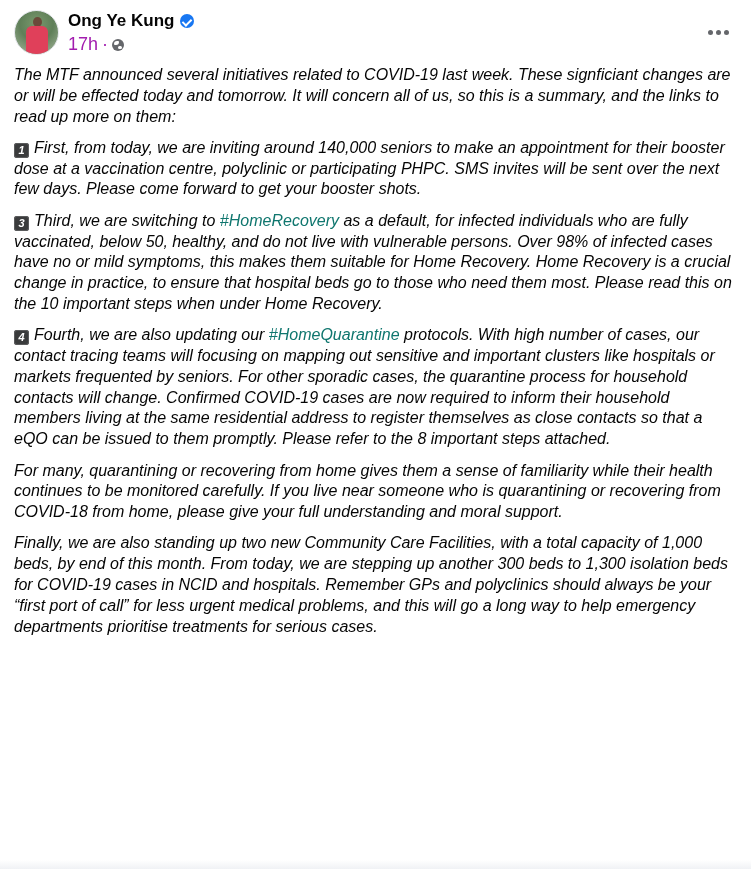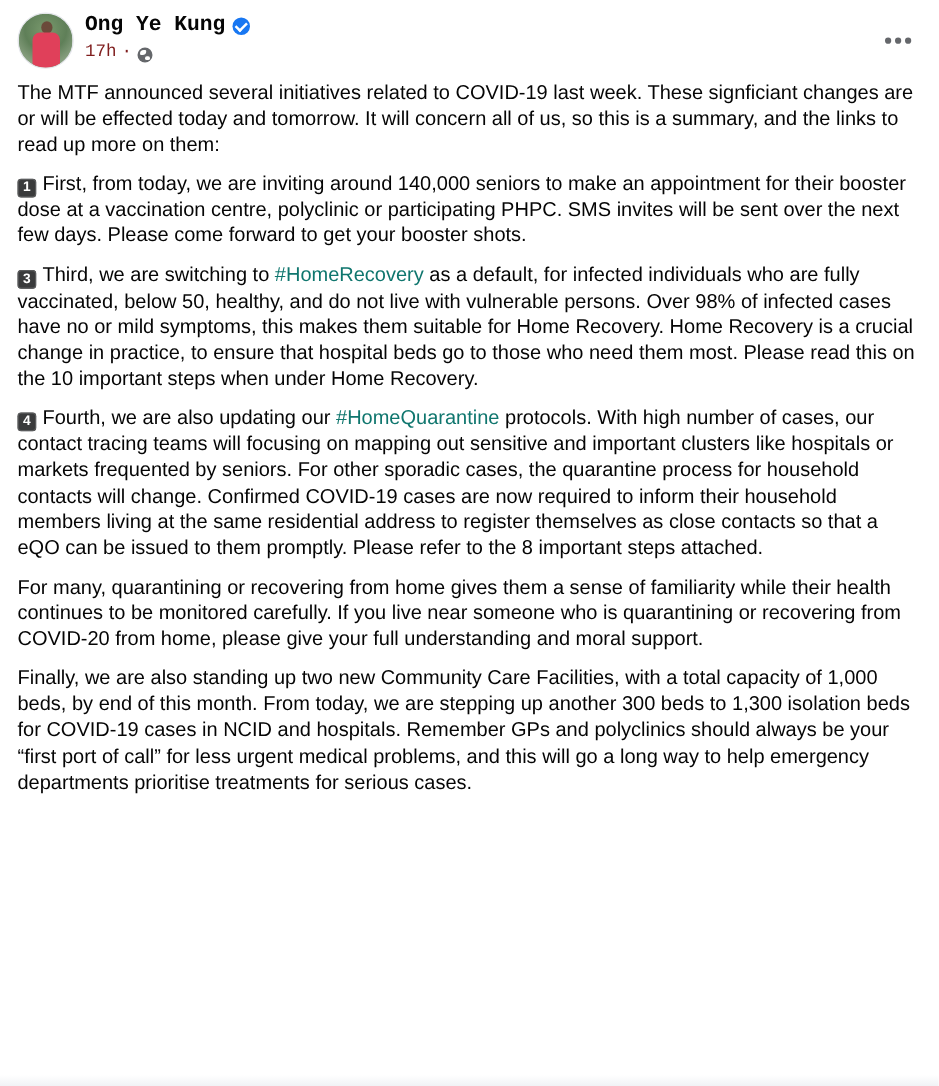--- a/index.html
+++ b/index.html
@@ -1,38 +1,38 @@
 <!DOCTYPE html>
 <html><head>
 <meta charset="utf-8">
 <style>
   html, body { margin: 0; padding: 0; background: #ffffff; }
   body { width: 751px; height: 869px; overflow: hidden; position: relative;
          font-family: "Liberation Sans", sans-serif; color: #050505; }
-  .header { position: absolute; left: 0; top: 0; width: 751px; height: 62px; font-family: Liberation Mono, monospace; }
+  .header { position: absolute; left: 0; top: 0; width: 751px; height: 62px; }
   .avatar { position: absolute; left: 14px; top: 10px; width: 45px; height: 45px; border-radius: 50%;
             background: radial-gradient(circle at 50% 30%, #7a9a6e 0%, #5f7f58 45%, #a9b9a0 100%);
             overflow: hidden; border: 1px solid #e4e6eb; box-sizing: border-box; }
   .avatar .head { position: absolute; left: 18px; top: 6px; width: 9px; height: 10px; border-radius: 50%; background: #6b4a3a; }
   .avatar .body { position: absolute; left: 11px; top: 15px; width: 22px; height: 30px; border-radius: 6px 6px 2px 2px; background: #e0405a; }
   .name-row { position: absolute; left: 68px; top: 11px; display: flex; align-items: center; gap: 6px; }
   .name { font-weight: bold; font-size: 17px; color: #050505; cursor: pointer; }
   .verified { width: 14px; height: 14px; border-radius: 50%; background: #1877f2; position: relative; display: inline-block; }
   .verified::after { content: ""; position: absolute; left: 4px; top: 2.5px; width: 4px; height: 7px;
                      border: solid #fff; border-width: 0 2px 2px 0; transform: rotate(45deg); }
-  .meta-row { position: absolute; left: 68px; top: 34px; display: flex; align-items: flex-end; gap: 4px;
-              font-size: 14px; color: #7f1d1d; }
+  .meta-row { position: absolute; left: 68px; top: 34px; display: flex; align-items: center; gap: 4px;
+              font-size: 18px; color: #a21caf; }
   .globe { width: 12px; height: 12px; border-radius: 50%; background: #65676b; position: relative; display: inline-block; }
   .globe::before { content: ""; position: absolute; left: 2px; top: 2px; width: 5px; height: 4px; background: #fff; border-radius: 3px 1px 3px 1px; }
   .globe::after { content: ""; position: absolute; right: 2px; bottom: 2px; width: 4px; height: 3px; background: #fff; border-radius: 2px; }
   .more { position: absolute; left: 700px; top: 22px; width: 36px; height: 20px; display: flex; align-items: center;
           justify-content: center; gap: 3px; cursor: pointer; }
   .more span { width: 5px; height: 5px; border-radius: 50%; background: #65676b; display: inline-block; }
   .content { position: absolute; left: 14px; top: 65px; width: 725px; font-size: 16px; line-height: 20.8px; color: #050505; }
-  .content p { margin: 0 0 10.5px 0; }
+  .content p { margin: 0 0 10.5px 0; font-style: italic; }
   .num { display: inline-block; width: 15px; height: 15px; border-radius: 3px; background: #3a3b3c;
          color: #fff; font-size: 11px; line-height: 15px; text-align: center; font-weight: bold;
          vertical-align: -1px; margin-right: 5px; box-shadow: inset 0 0 0 1px #5a5b5c; }
   a.tag { color: #0f766e; text-decoration: none; cursor: pointer; }
   .fade { position: absolute; left: 0; top: 860px; width: 751px; height: 9px; background: linear-gradient(#fff, #f0f2f5); }
 </style>
 </head>
 <body>
 
 <div class="header">
@@ -65,17 +65,17 @@
 
 
   <p>
     <span class="num">3</span><span>Third, we are switching to </span><a class="tag">#HomeRecovery</a><span> as a default, for infected individuals who are fully vaccinated, below 50, healthy, and do not live with vulnerable persons. Over 98% of infected cases have no or mild symptoms, this makes them suitable for Home Recovery. Home Recovery is a crucial change in practice, to ensure that hospital beds go to those who need them most. Please read this on the 10 important steps when under Home Recovery.</span>
   </p>
 
   <p>
     <span class="num">4</span><span>Fourth, we are also updating our </span><a class="tag">#HomeQuarantine</a><span> protocols. With high number of cases, our contact tracing teams will focusing on mapping out sensitive and important clusters like hospitals or markets frequented by seniors. For other sporadic cases, the quarantine process for household contacts will change. Confirmed COVID-19 cases are now required to inform their household members living at the same residential address to register themselves as close contacts so that a eQO can be issued to them promptly. Please refer to the 8 important steps attached.</span>
   </p>
 
-  <p>For many, quarantining or recovering from home gives them a sense of familiarity while their health continues to be monitored carefully. If you live near someone who is quarantining or recovering from COVID-20 from home, please give your full understanding and moral support.</p>
+  <p>For many, quarantining or recovering from home gives them a sense of familiarity while their health continues to be monitored carefully. If you live near someone who is quarantining or recovering from COVID-18 from home, please give your full understanding and moral support.</p>
   <p>Finally, we are also standing up two new Community Care Facilities, with a total capacity of 1,000 beds, by end of this month. From today, we are stepping up another 300 beds to 1,300 isolation beds for COVID-19 cases in NCID and hospitals. Remember GPs and polyclinics should always be your “first port of call” for less urgent medical problems, and this will go a long way to help emergency departments prioritise treatments for serious cases.</p>
 </div>
 
 <div class="fade"></div>
 
 </body></html>

